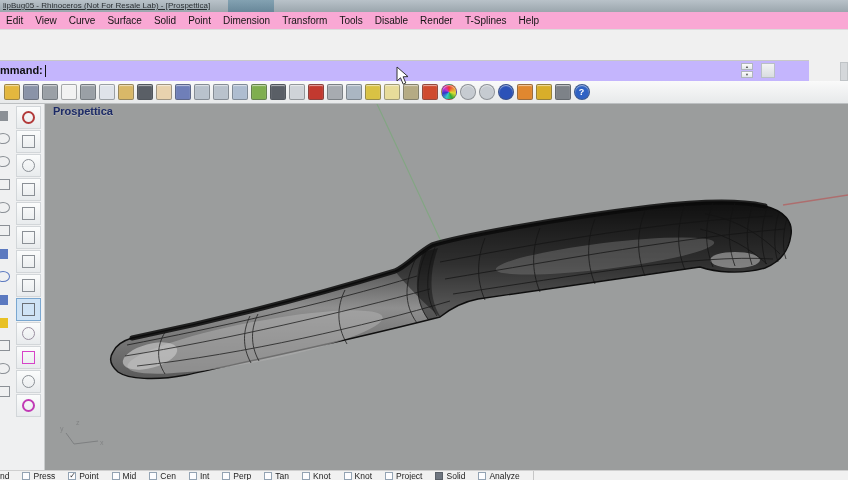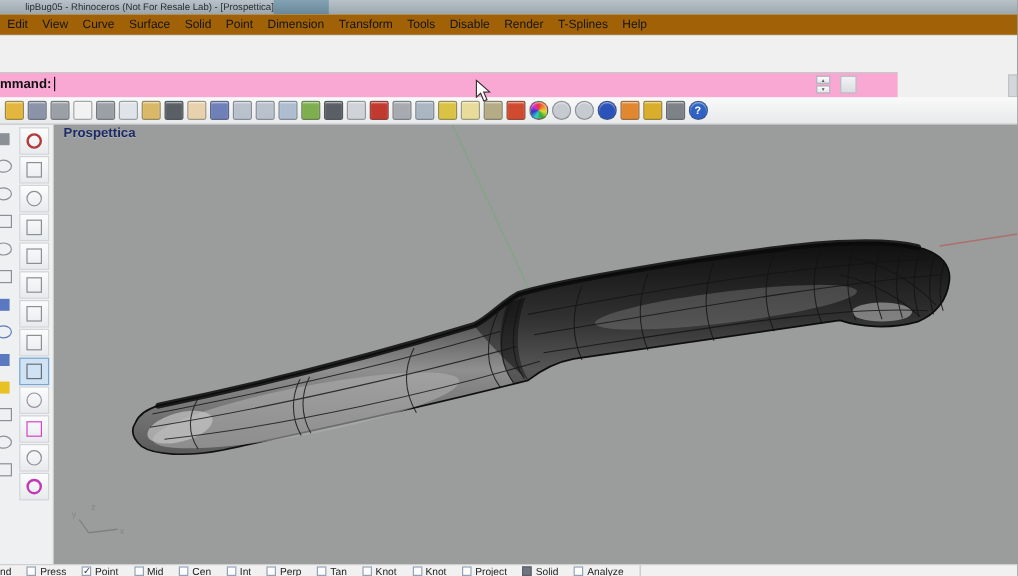--- a/index.html
+++ b/index.html
@@ -3,32 +3,32 @@
 <meta charset="utf-8">
 <style>
   html,body{margin:0;padding:0;background:#666;}
   .screen{position:relative;width:848px;height:480px;overflow:hidden;
     font-family:"Liberation Sans",sans-serif;background:#f0f0f0;
     -webkit-font-smoothing:antialiased;}
   
   .titlebar{position:absolute;left:0;top:0;width:848px;height:12px;
     background:linear-gradient(#b9c2c9,#9ba6ad);font-size:8px;color:#2a2f33;
     line-height:12px;white-space:nowrap;overflow:hidden;}
-  .titlebar .ttext{padding-left:21px;}
+  .titlebar .ttext{padding-left:3px;text-decoration:underline;}
   .teal-streak{position:absolute;left:228px;top:0;width:46px;height:12px;
     background:linear-gradient(#57879f,#3f6f8a);opacity:.55;}
   
   .menubar{position:absolute;left:0;top:12px;width:848px;height:17px;
-    background:#a16207;border-bottom:1px solid #dcdcdc;display:flex;
+    background:#f9a8d4;border-bottom:1px solid #dcdcdc;display:flex;
     align-items:center;font-size:10px;color:#141414;text-align:right;}
   .menu-item{padding:0 6px;line-height:16px;cursor:default;}
   
   .cmdhistory{position:absolute;left:0;top:30px;width:848px;height:30px;
     background:#fff;font-size:11px;color:#1a1a1a;line-height:14px;overflow:hidden;}
-  .cmdrow{position:absolute;left:0;top:60px;width:748px;height:21px;background:#f9a8d4;
+  .cmdrow{position:absolute;left:0;top:60px;width:809px;height:21px;background:#c4b5fd;
     border-top:1px solid #c8c8c8;border-bottom:2px solid #b4b4b4;font-size:11px;}
   .cmdlabel{font-weight:bold;color:#101010;line-height:19px;padding-left:0;}
   .caret{display:inline-block;width:1px;height:12px;background:#111;vertical-align:middle;margin-left:2px;}
   .cmd-controls{position:absolute;right:34px;top:2px;display:flex;gap:8px;}
   .spinner{display:flex;flex-direction:column;gap:1px;}
   .spinner button{width:12px;height:7px;font-size:4px;line-height:5px;padding:0;
     border:1px solid #b0b6bc;background:linear-gradient(#fdfdfd,#e2e6ea);color:#555;}
   .graybtn{width:14px;height:15px;border:1px solid #b9bfc5;background:linear-gradient(#f2f3f4,#d9dde0);}
   .edge-sliver{position:absolute;right:0;top:62px;width:6px;height:17px;background:#d4d7da;border:1px solid #bfc3c6;}
   

